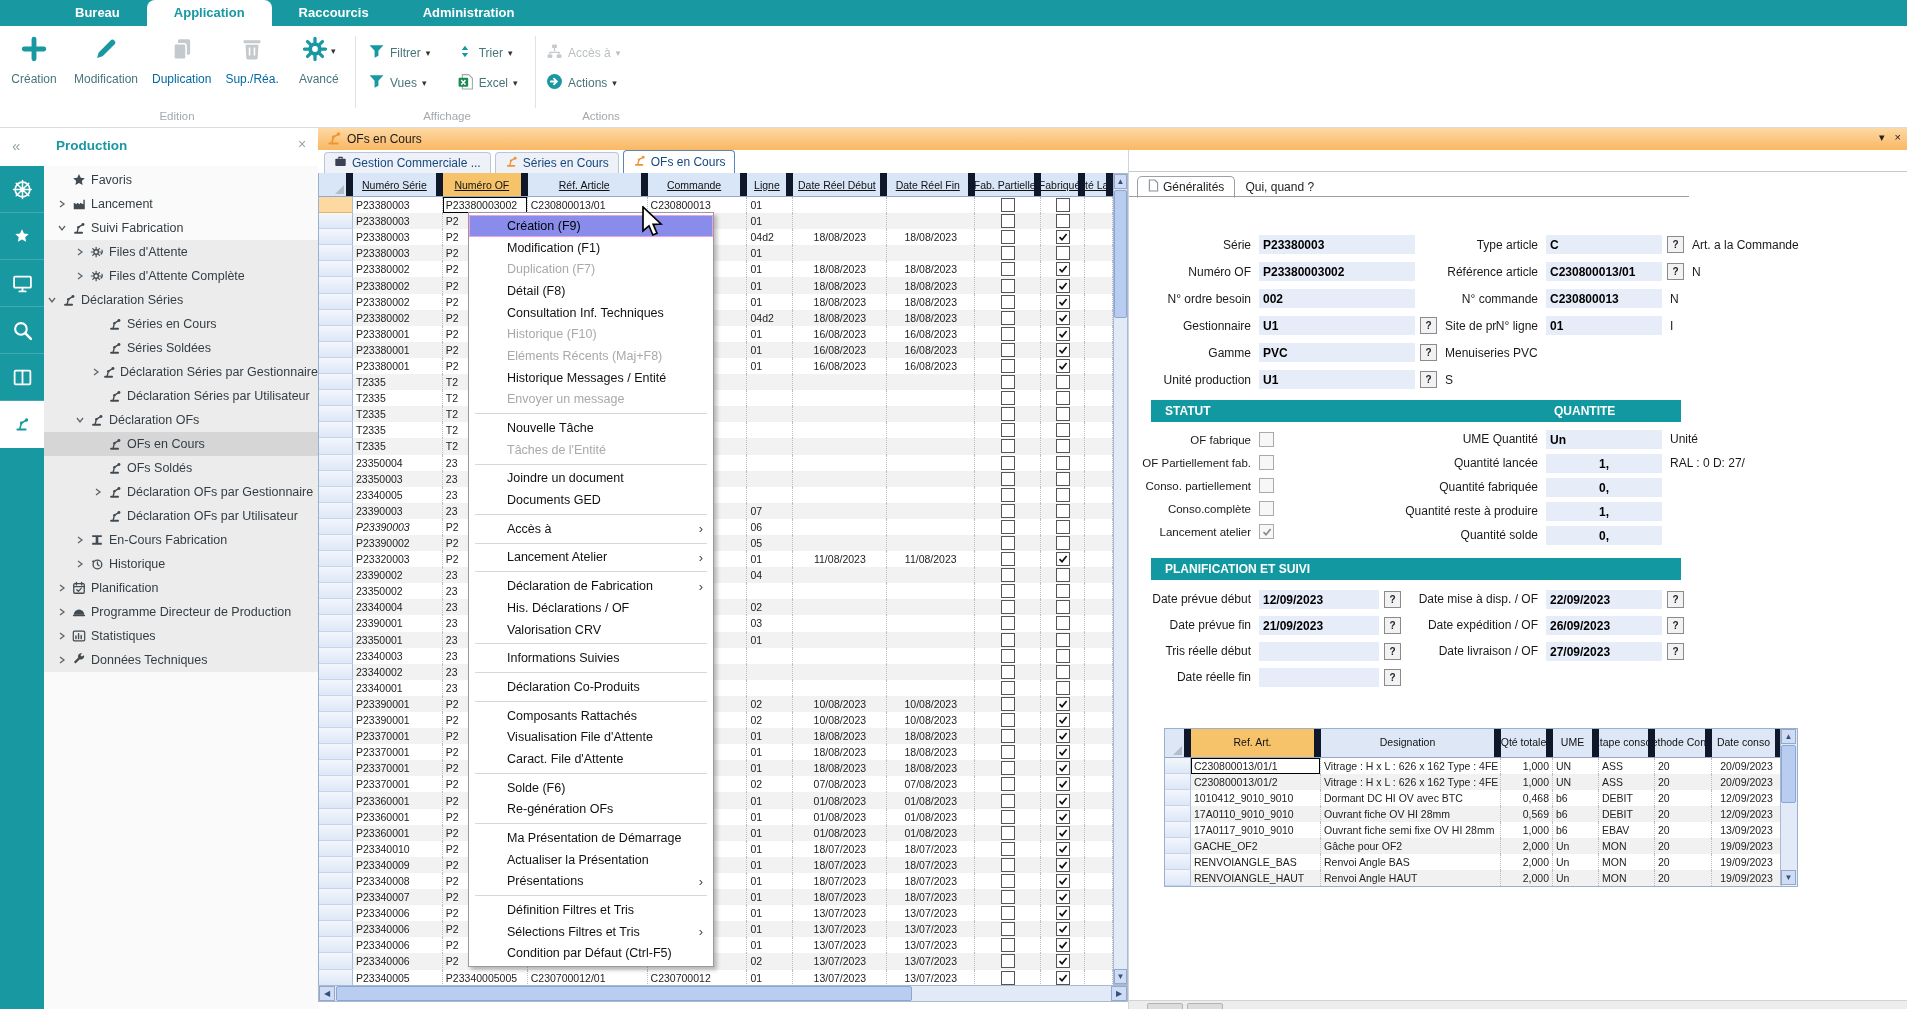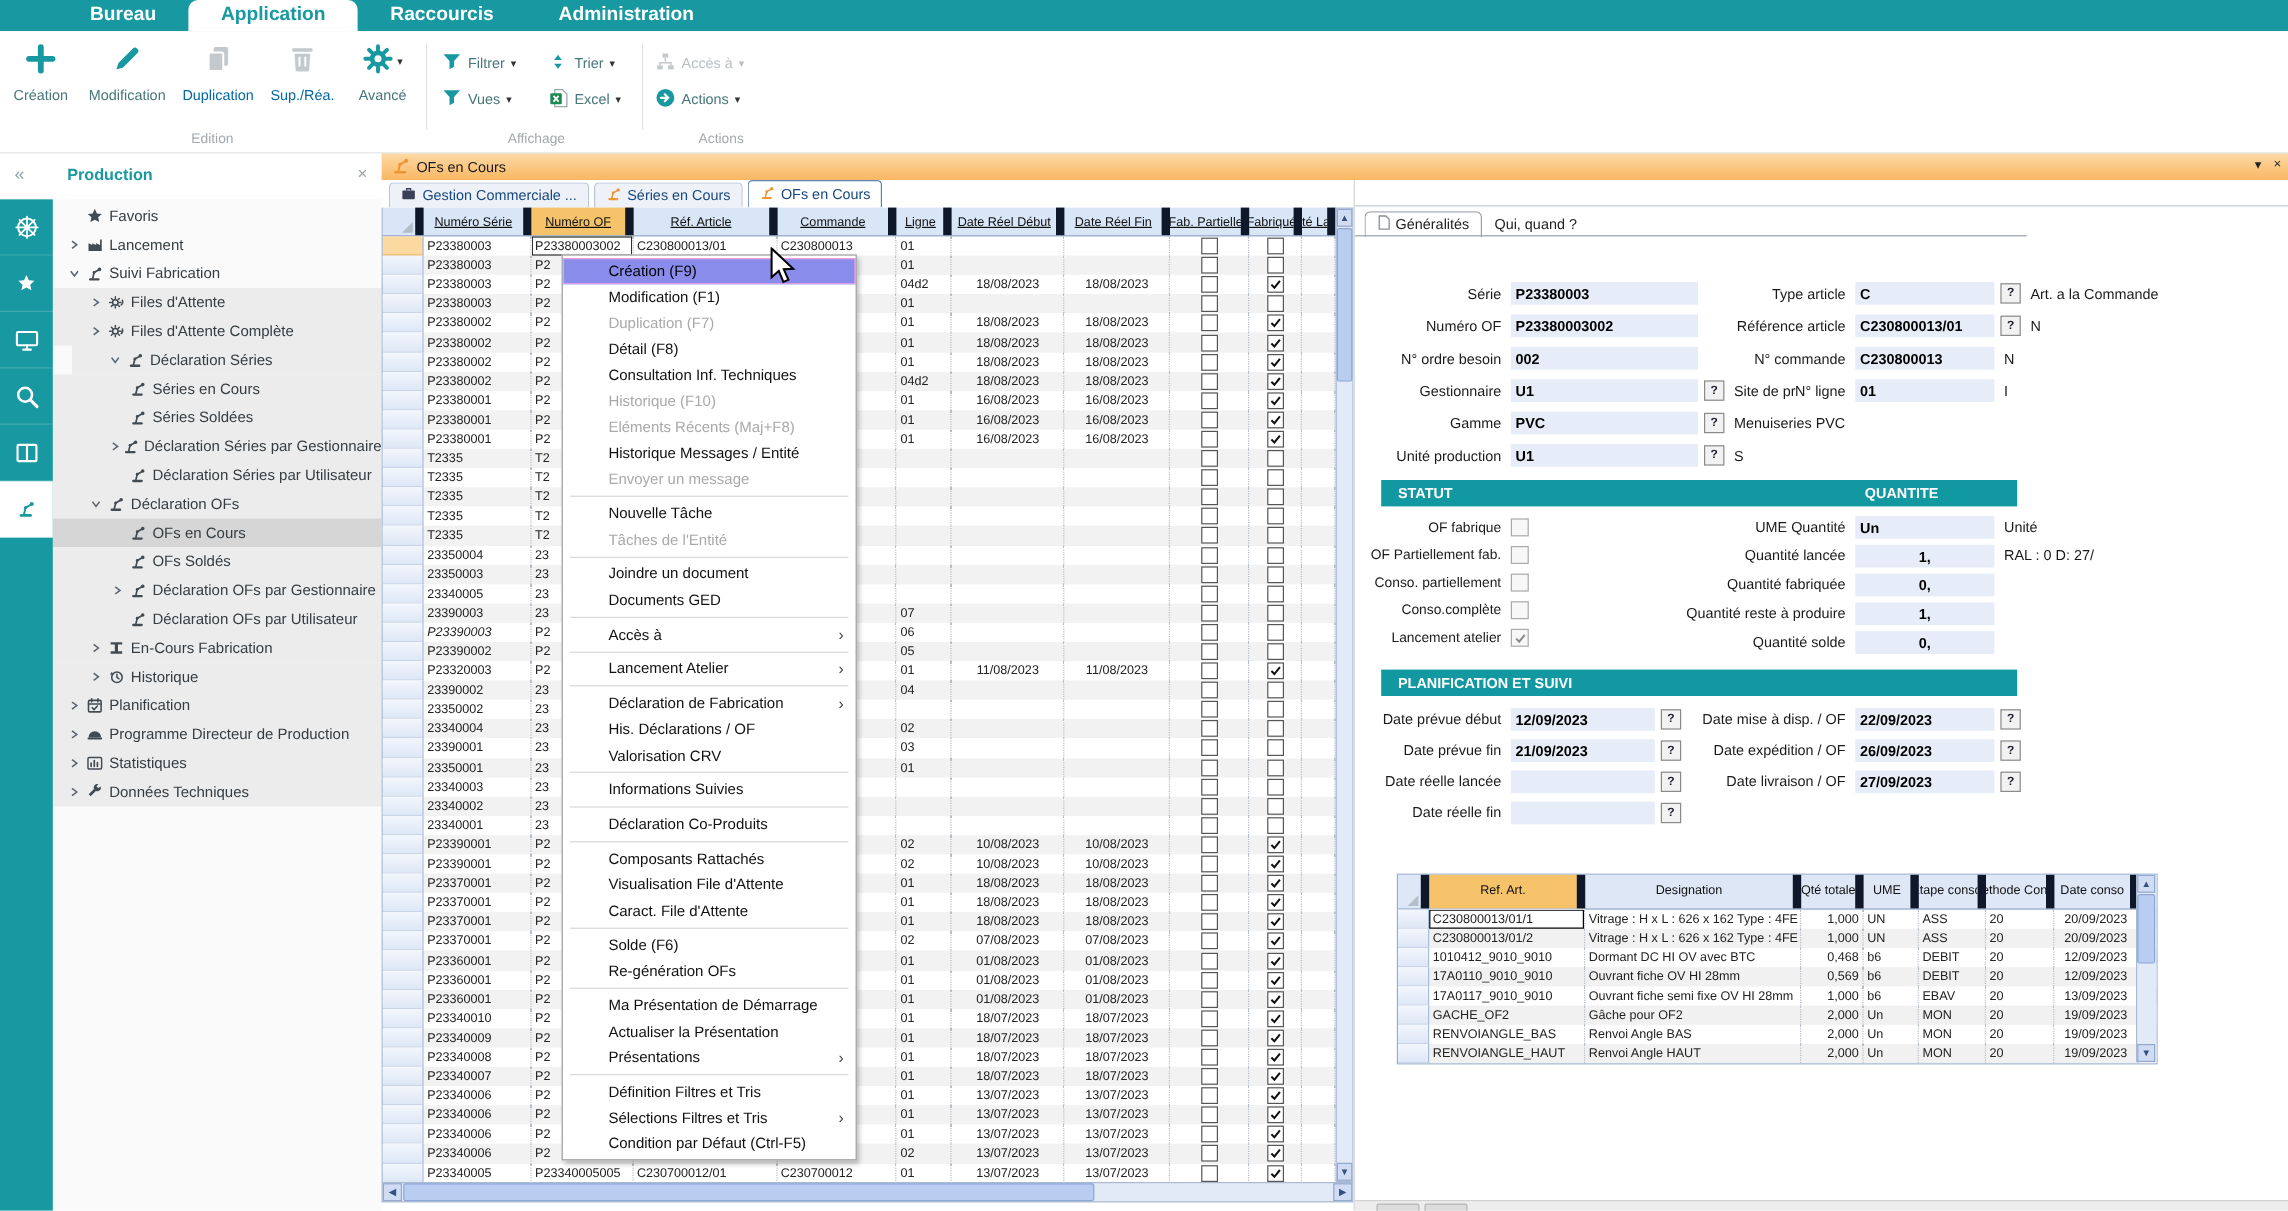--- a/index.html
+++ b/index.html
@@ -1,21 +1,21 @@
 <!DOCTYPE html>
 <html><head>
 <meta charset="utf-8">
 <style>
   html,body{margin:0;padding:0}
   body{width:1907px;height:1009px;position:relative;overflow:hidden;background:#fff;
        font-family:"Liberation Sans",sans-serif;-webkit-font-smoothing:antialiased;color:#222}
   .abs{position:absolute}
   
   #topbar{left:0;top:0;width:1907px;height:26px;background:#1898a0;display:flex;padding-left:48px;box-sizing:border-box}
-  .tb-tab{line-height:26px;padding:0 27px;color:#fff;font-weight:bold;font-size:16px;cursor:default;white-space:nowrap}
+  .tb-tab{line-height:26px;padding:0 27px;color:#fff;font-weight:bold;font-size:13px;cursor:default;white-space:nowrap}
   .tb-tab.active{background:#fff;color:#1898a0;border-radius:8px 8px 0 0}
   
   #ribbon{left:0;top:26px;width:1907px;height:102px;background:#fff;border-bottom:1px solid #dcdcdc;box-sizing:border-box}
   .rgroup{position:absolute;top:0;height:100px}
   .g1{left:8px;width:338px}.g2{left:368px;width:158px}.g3{left:546px;width:110px}
   .rbtns1{display:flex;gap:14px;padding-top:8px}
   .rbtns2{display:grid;grid-template-columns:auto auto;grid-auto-rows:30px;column-gap:18px;padding-top:12px}
   .rbtns3{display:grid;grid-auto-rows:30px;padding-top:12px}
   .rbtn-lg{display:flex;flex-direction:column;align-items:center;min-width:52px;cursor:pointer}
   .rbtn-lg .ric{height:34px;display:flex;align-items:center;gap:3px}
@@ -330,21 +330,21 @@
         </span>
         <span class="tree-ic">
           <svg viewBox="0 0 16 16" width="16" height="16" fill="none" xmlns="http://www.w3.org/2000/svg">
             <circle cx="7" cy="8" r="2.6" stroke-width="1.5" stroke="currentColor" fill="none" stroke-linecap="round" stroke-linejoin="round"></circle>
             <path d="M7 4.2V2.6M7 13.4v-1.6M3.2 8H1.6M12.4 8h-1.6M4.3 5.3 3.2 4.2M9.7 10.7l1.1 1.1M4.3 10.7l-1.1 1.1M9.7 5.3l1.1-1.1" stroke-width="1.4" stroke="currentColor" fill="none" stroke-linecap="round" stroke-linejoin="round"></path>
             <path d="M12.5 10.5a4 4 0 0 0 1.2-4.6" stroke-width="1.3" stroke="currentColor" fill="none" stroke-linecap="round" stroke-linejoin="round"></path>
           </svg>
         </span>
         <span class="tree-lb">Files d'Attente Complète</span>
       </div>
-      <div class="tree-row gray" style="padding-left: 28px; margin-left: 16px;">
+      <div class="tree-row gray" style="">
         <span class="tree-chev exp">
           <svg viewBox="0 0 8 8" width="8" height="8" fill="none" xmlns="http://www.w3.org/2000/svg">
             <path d="M2 1l4 3-4 3" stroke="currentColor" stroke-width="1.3" fill="none"></path>
           </svg>
         </span>
         <span class="tree-ic">
           <svg viewBox="0 0 16 16" width="16" height="16" fill="none" xmlns="http://www.w3.org/2000/svg">
             <path d="M3.5 13.5h8" stroke-width="2.2" stroke="currentColor" fill="none" stroke-linecap="round" stroke-linejoin="round"></path>
             <path d="M6 12.5 7.3 7 12.4 4.2" stroke-width="1.6" stroke="currentColor" fill="none" stroke-linecap="round" stroke-linejoin="round"></path>
             <circle cx="7.3" cy="7" r="1.4" fill="currentColor"></circle>
@@ -1752,21 +1752,21 @@
         <span class="fl">Date prévue début</span>
         <span class="fv">12/09/2023</span>
         <span class="fh">?</span>
       </div>
       <div class="frow">
         <span class="fl">Date prévue fin</span>
         <span class="fv">21/09/2023</span>
         <span class="fh">?</span>
       </div>
       <div class="frow">
-        <span class="fl">Date réelle lancée</span>
+        <span class="fl">Tris réelle début</span>
         <span class="fv"></span>
         <span class="fh">?</span>
       </div>
       <div class="frow">
         <span class="fl">Date réelle fin</span>
         <span class="fv"></span>
         <span class="fh">?</span>
       </div>
     </div>
   <div class="fcol" id="plan-right">

